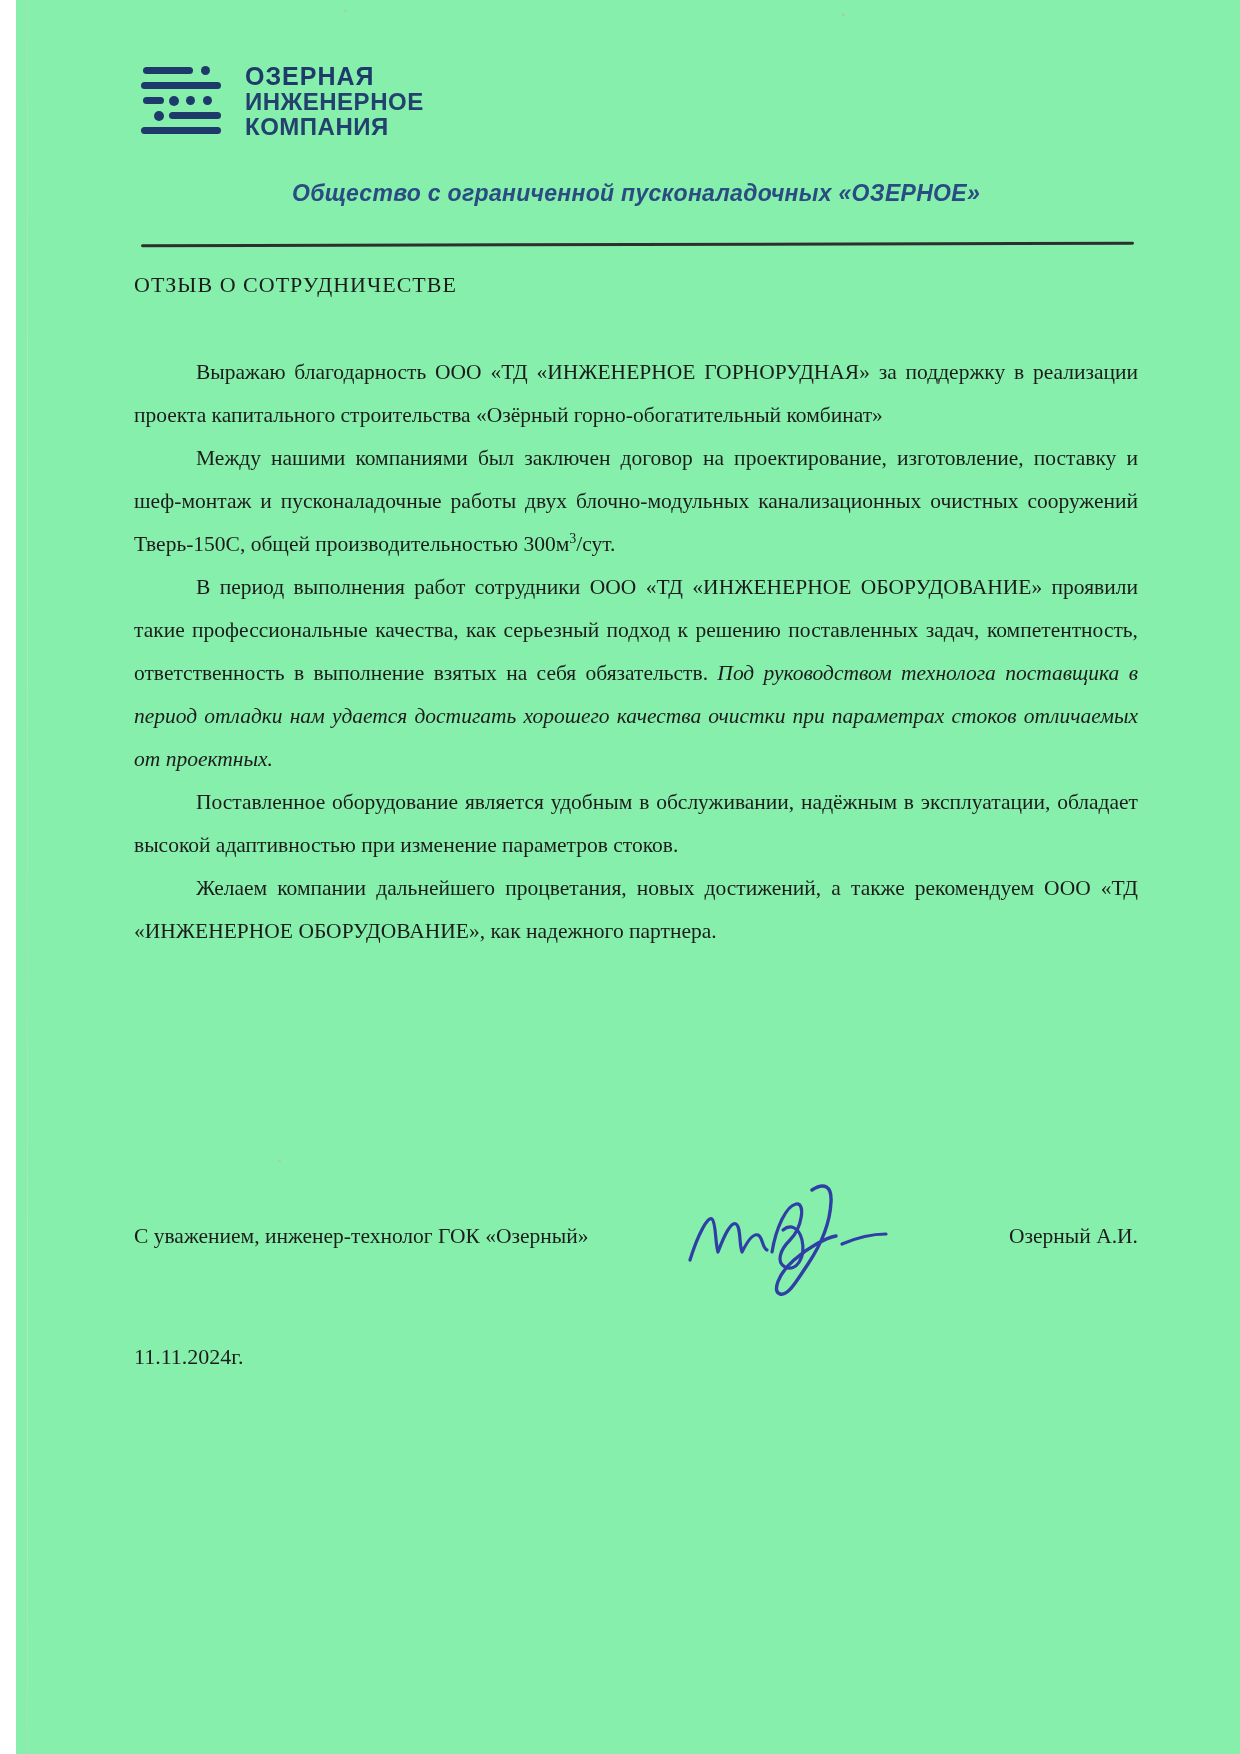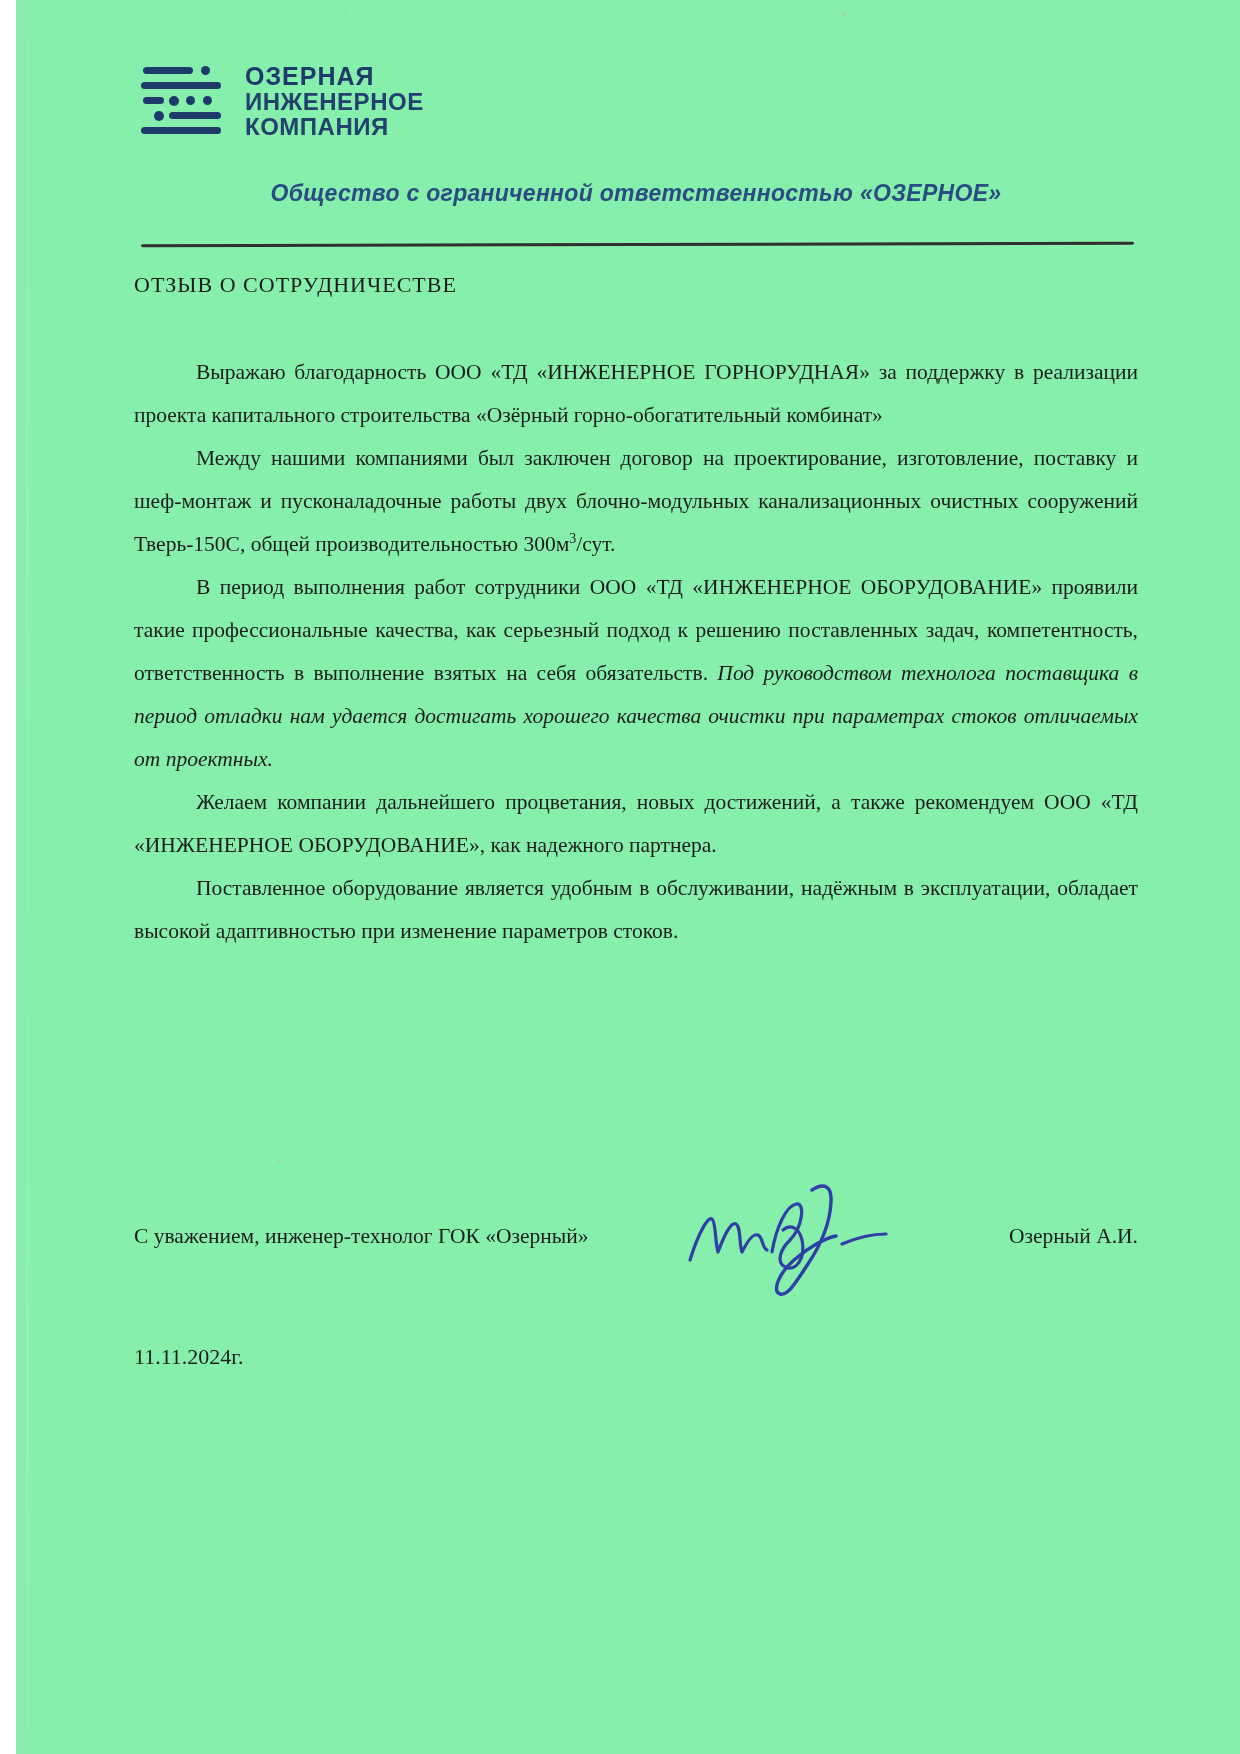--- a/index.html
+++ b/index.html
@@ -90,31 +90,31 @@
         <span class="bar" style="left:0;width:80px;"></span>
       </div>
     </div>
     <div class="logo-text">
       <div class="l1">ОЗЕРНАЯ</div>
       <div class="l2">ИНЖЕНЕРНОЕ</div>
       <div class="l3">КОМПАНИЯ</div>
     </div>
   </header>
 
-  <div class="company-title">Общество с ограниченной ответственностью «ОЗЕРНОЕ»</div>
+  <div class="company-title">Общество с ограниченной пусконаладочных «ОЗЕРНОЕ»</div>
   <div class="rule"></div>
 
   <h1 class="doc-heading">ОТЗЫВ О СОТРУДНИЧЕСТВЕ</h1>
 
   <div class="letter-body">
     <p><span>Выражаю благодарность ООО «ТД «ИНЖЕНЕРНОЕ ГОРНОРУДНАЯ» за поддержку в реализации проекта капитального строительства «Озёрный горно-обогатительный комбинат»</span></p>
     <p><span>Между нашими компаниями был заключен договор на проектирование, изготовление, поставку и шеф-монтаж и пусконаладочные работы двух блочно-модульных канализационных очистных сооружений Тверь-150С, общей производительностью 300м</span><sup>3</sup><span>/сут.</span></p>
     <p><span>В период выполнения работ сотрудники ООО «ТД «ИНЖЕНЕРНОЕ ОБОРУДОВАНИЕ» проявили такие профессиональные качества, как серьезный подход к решению поставленных задач, компетентность, ответственность в выполнение взятых на себя обязательств.  </span><span style="font-style: italic;">Под руководством технолога поставщика в период отладки нам удается достигать хорошего качества очистки при параметрах стоков отличаемых от проектных.</span></p>
+    <p><span>Поставленное оборудование является удобным в обслуживании, надёжным в эксплуатации, обладает высокой адаптивностью при изменение параметров стоков.</span></p>
     <p><span>Желаем компании дальнейшего процветания, новых достижений, а также рекомендуем ООО «ТД «ИНЖЕНЕРНОЕ ОБОРУДОВАНИЕ», как надежного партнера.</span></p>
-    <p><span>Поставленное оборудование является удобным в обслуживании, надёжным в эксплуатации, обладает высокой адаптивностью при изменение параметров стоков.</span></p>
   </div>
 
   <div class="closing-row">
     <span>С уважением, инженер-технолог ГОК «Озерный»</span>
     <span>Озерный А.И.</span>
   </div>
 
   <svg class="signature-svg" viewBox="0 0 255 130" fill="none" stroke="#2f3fa5" stroke-linecap="round" stroke-linejoin="round">
     <path stroke-width="3.2" d="M6,88 C14,62 24,44 28,47 C32,50 31,70 34,80 C40,64 47,49 52,52 C57,55 55,72 58,80 C63,70 69,61 74,63 C79,65 78,76 83,78"></path>
     <path stroke-width="3.2" d="M88,80 C92,56 102,34 112,32 C122,30 118,56 106,68 C96,78 92,90 101,95 C112,100 122,86 118,68 C115,55 106,52 99,58"></path>

